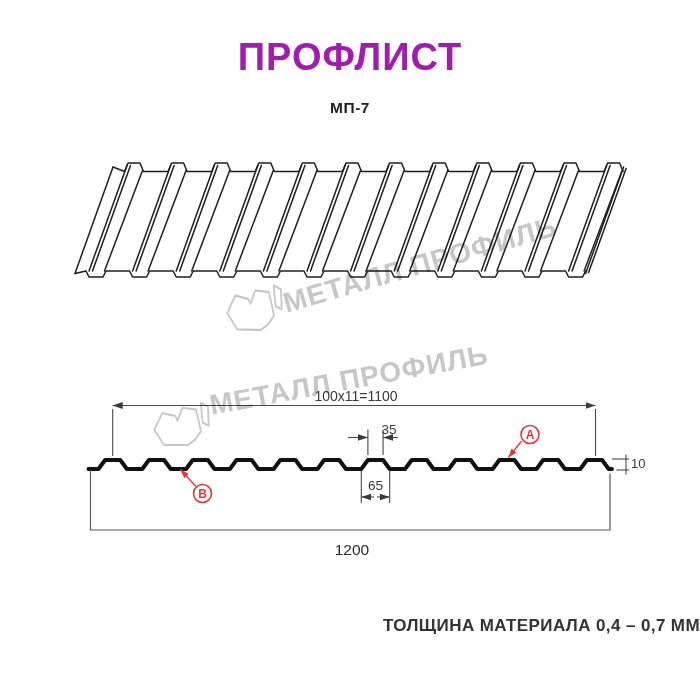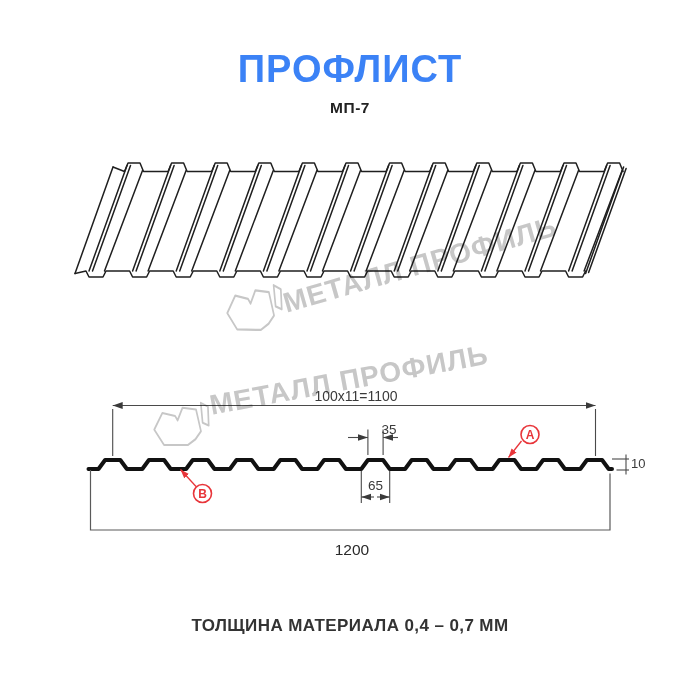--- a/index.html
+++ b/index.html
@@ -1,29 +1,29 @@
 <!DOCTYPE html>
 <html><head>
 <meta charset="utf-8">
 <style>
   html,body{margin:0;padding:0;}
   body{
     width:700px;height:700px;background:#ffffff;position:relative;overflow:hidden;
     font-family:"Liberation Sans","DejaVu Sans",sans-serif;
   }
   .page-title{
-    position:absolute;left:0;top:48px;width:700px;text-align:center;
-    font-size:38px;font-weight:800;letter-spacing:1px;color:#3b82f6;line-height:42px;
+    position:absolute;left:0;top:36px;width:700px;text-align:center;
+    font-size:38px;font-weight:800;letter-spacing:1px;color:#a21caf;line-height:42px;
   }
   .page-subtitle{
     position:absolute;left:0;top:99px;width:700px;text-align:center;
     font-size:15.5px;font-weight:700;letter-spacing:0.5px;color:#222;
   }
   .caption{
-    position:absolute;left:0;top:616px;width:700px;text-align:center;
+    position:absolute;left:0;top:616px;width:700px;text-align:right;
     font-size:17px;font-weight:600;letter-spacing:0.4px;color:#333;
   }
   svg.drawing{position:absolute;left:0;top:0;width:700px;height:700px;}
   .wm-layer{position:absolute;left:0;top:0;width:700px;height:700px;mix-blend-mode:multiply;pointer-events:none;}
   .wm-text{
     position:absolute;white-space:nowrap;color:#c7c7c7;
     font-size:28px;font-weight:700;letter-spacing:1px;line-height:28px;
     transform-origin:0 50%;
   }
   .wm-text.wm1{left:284px;top:290px;transform:rotate(-16deg);}

